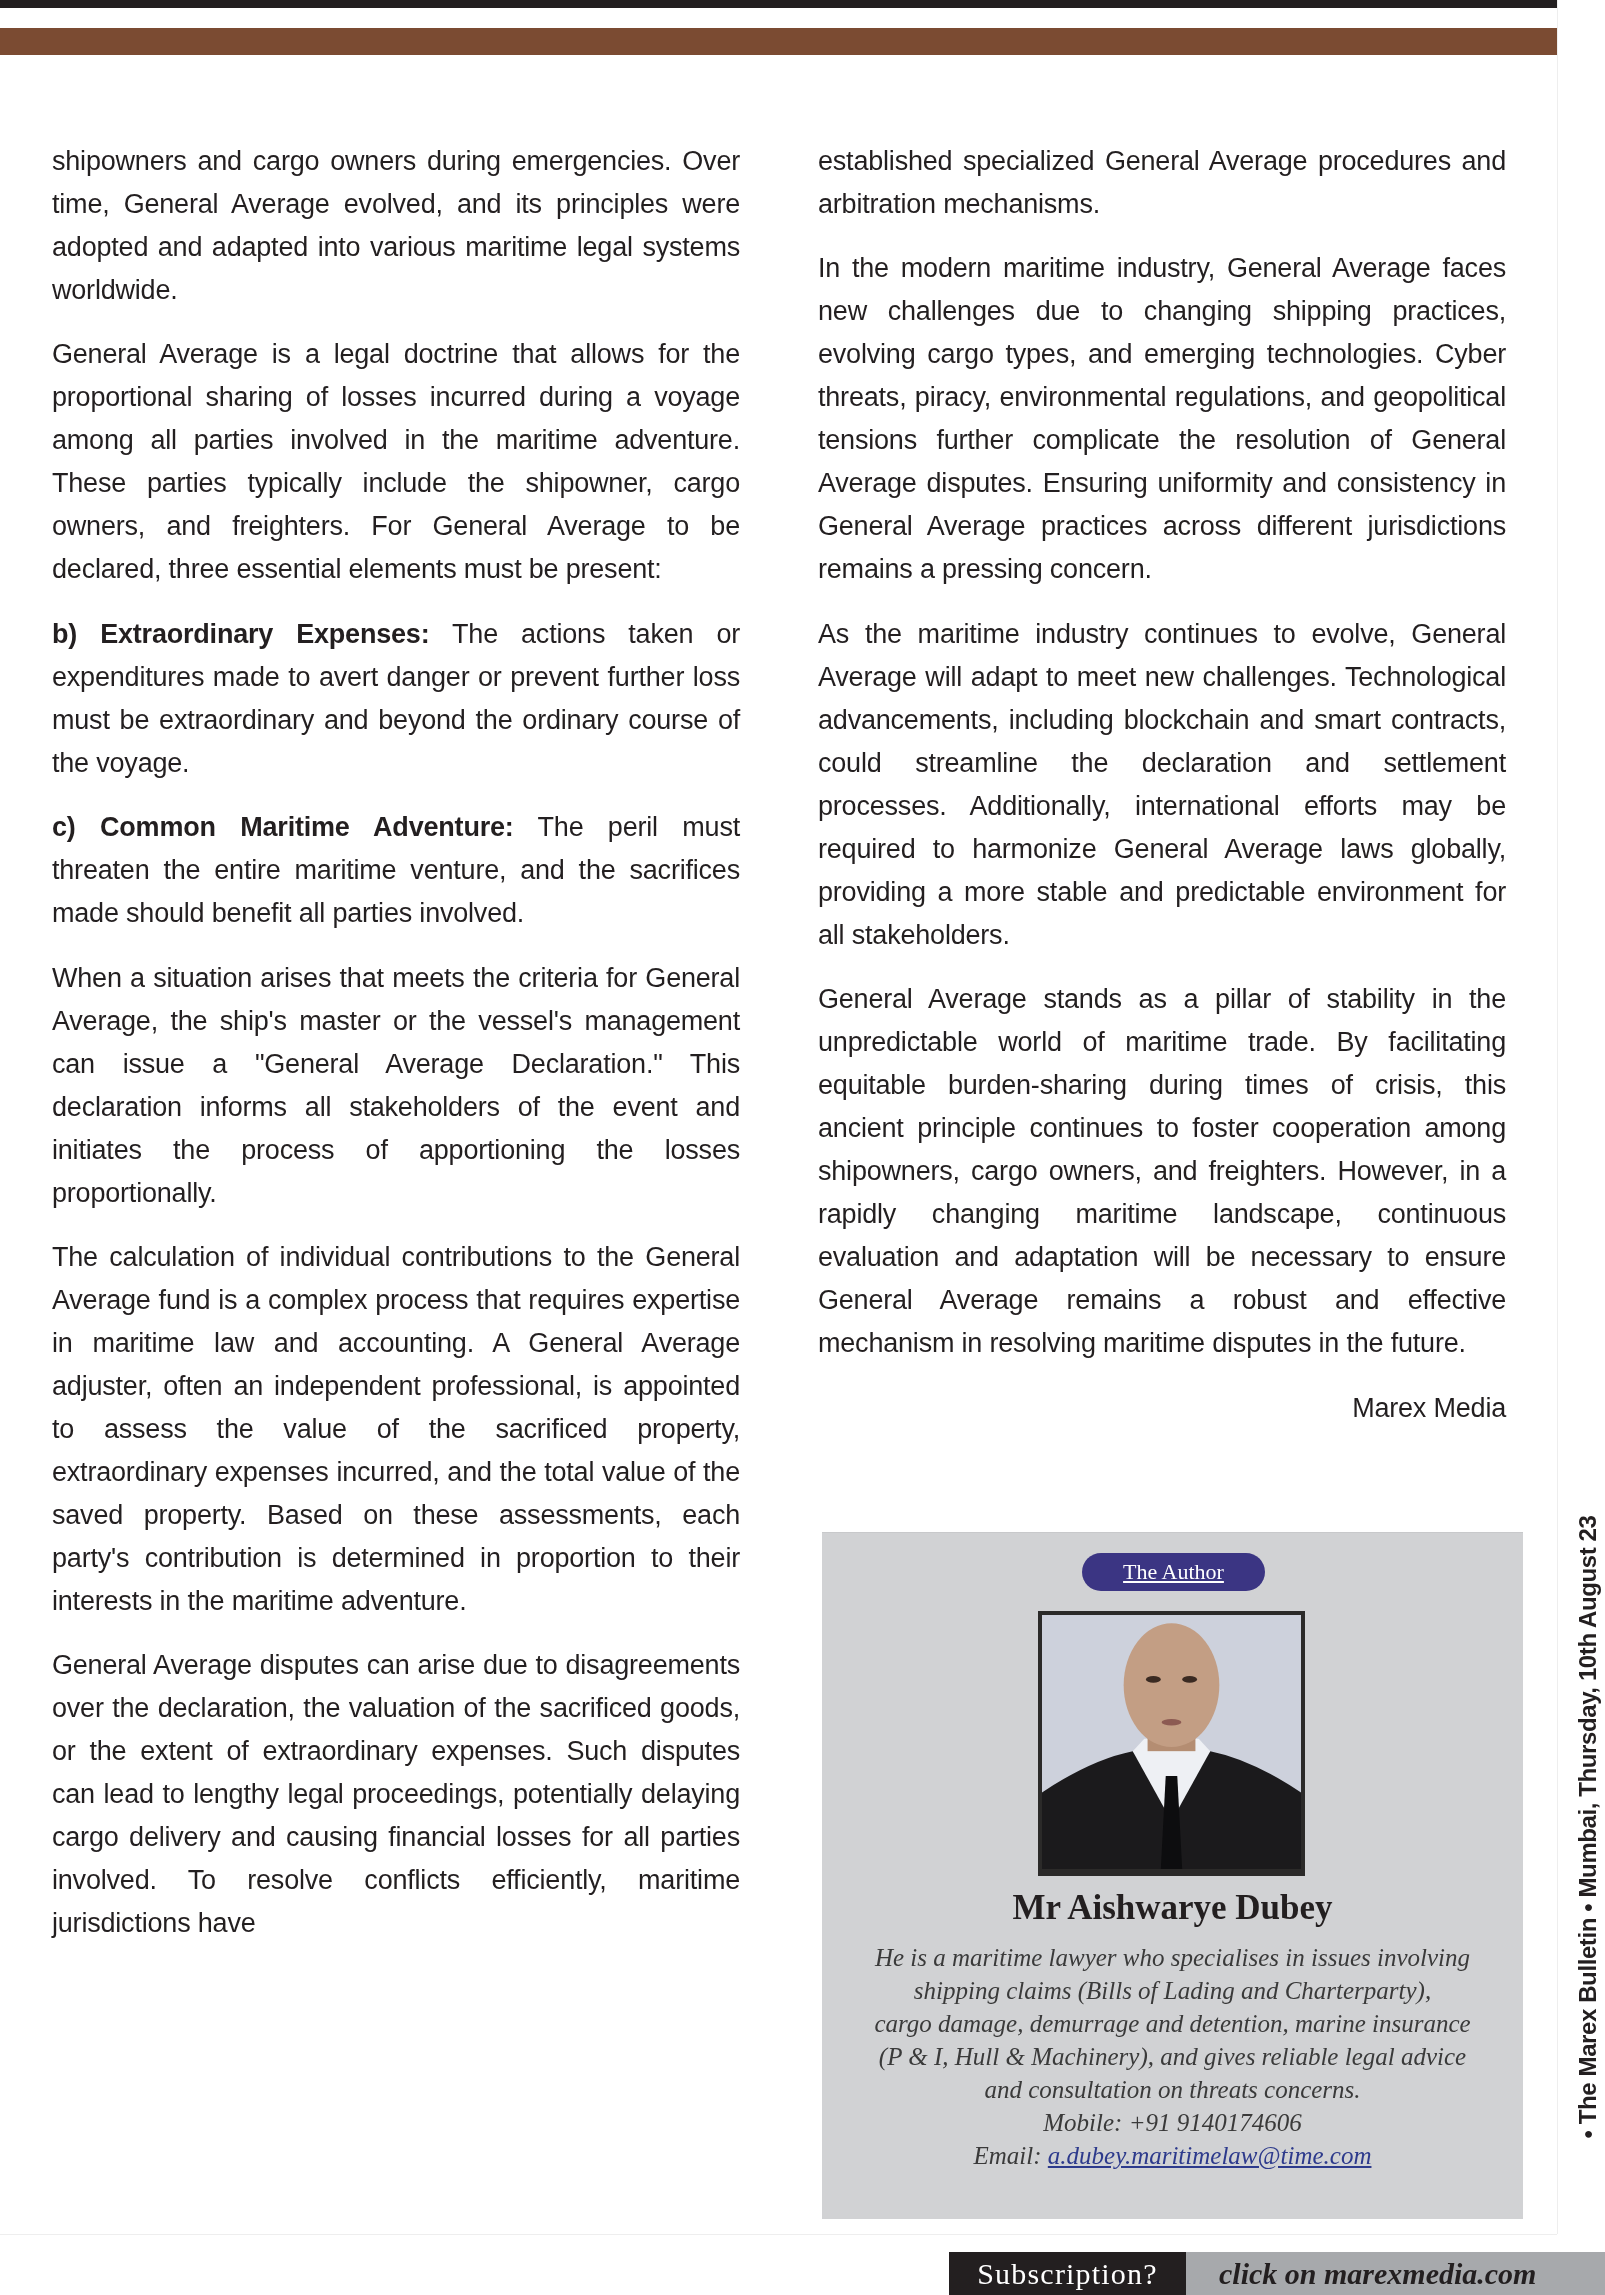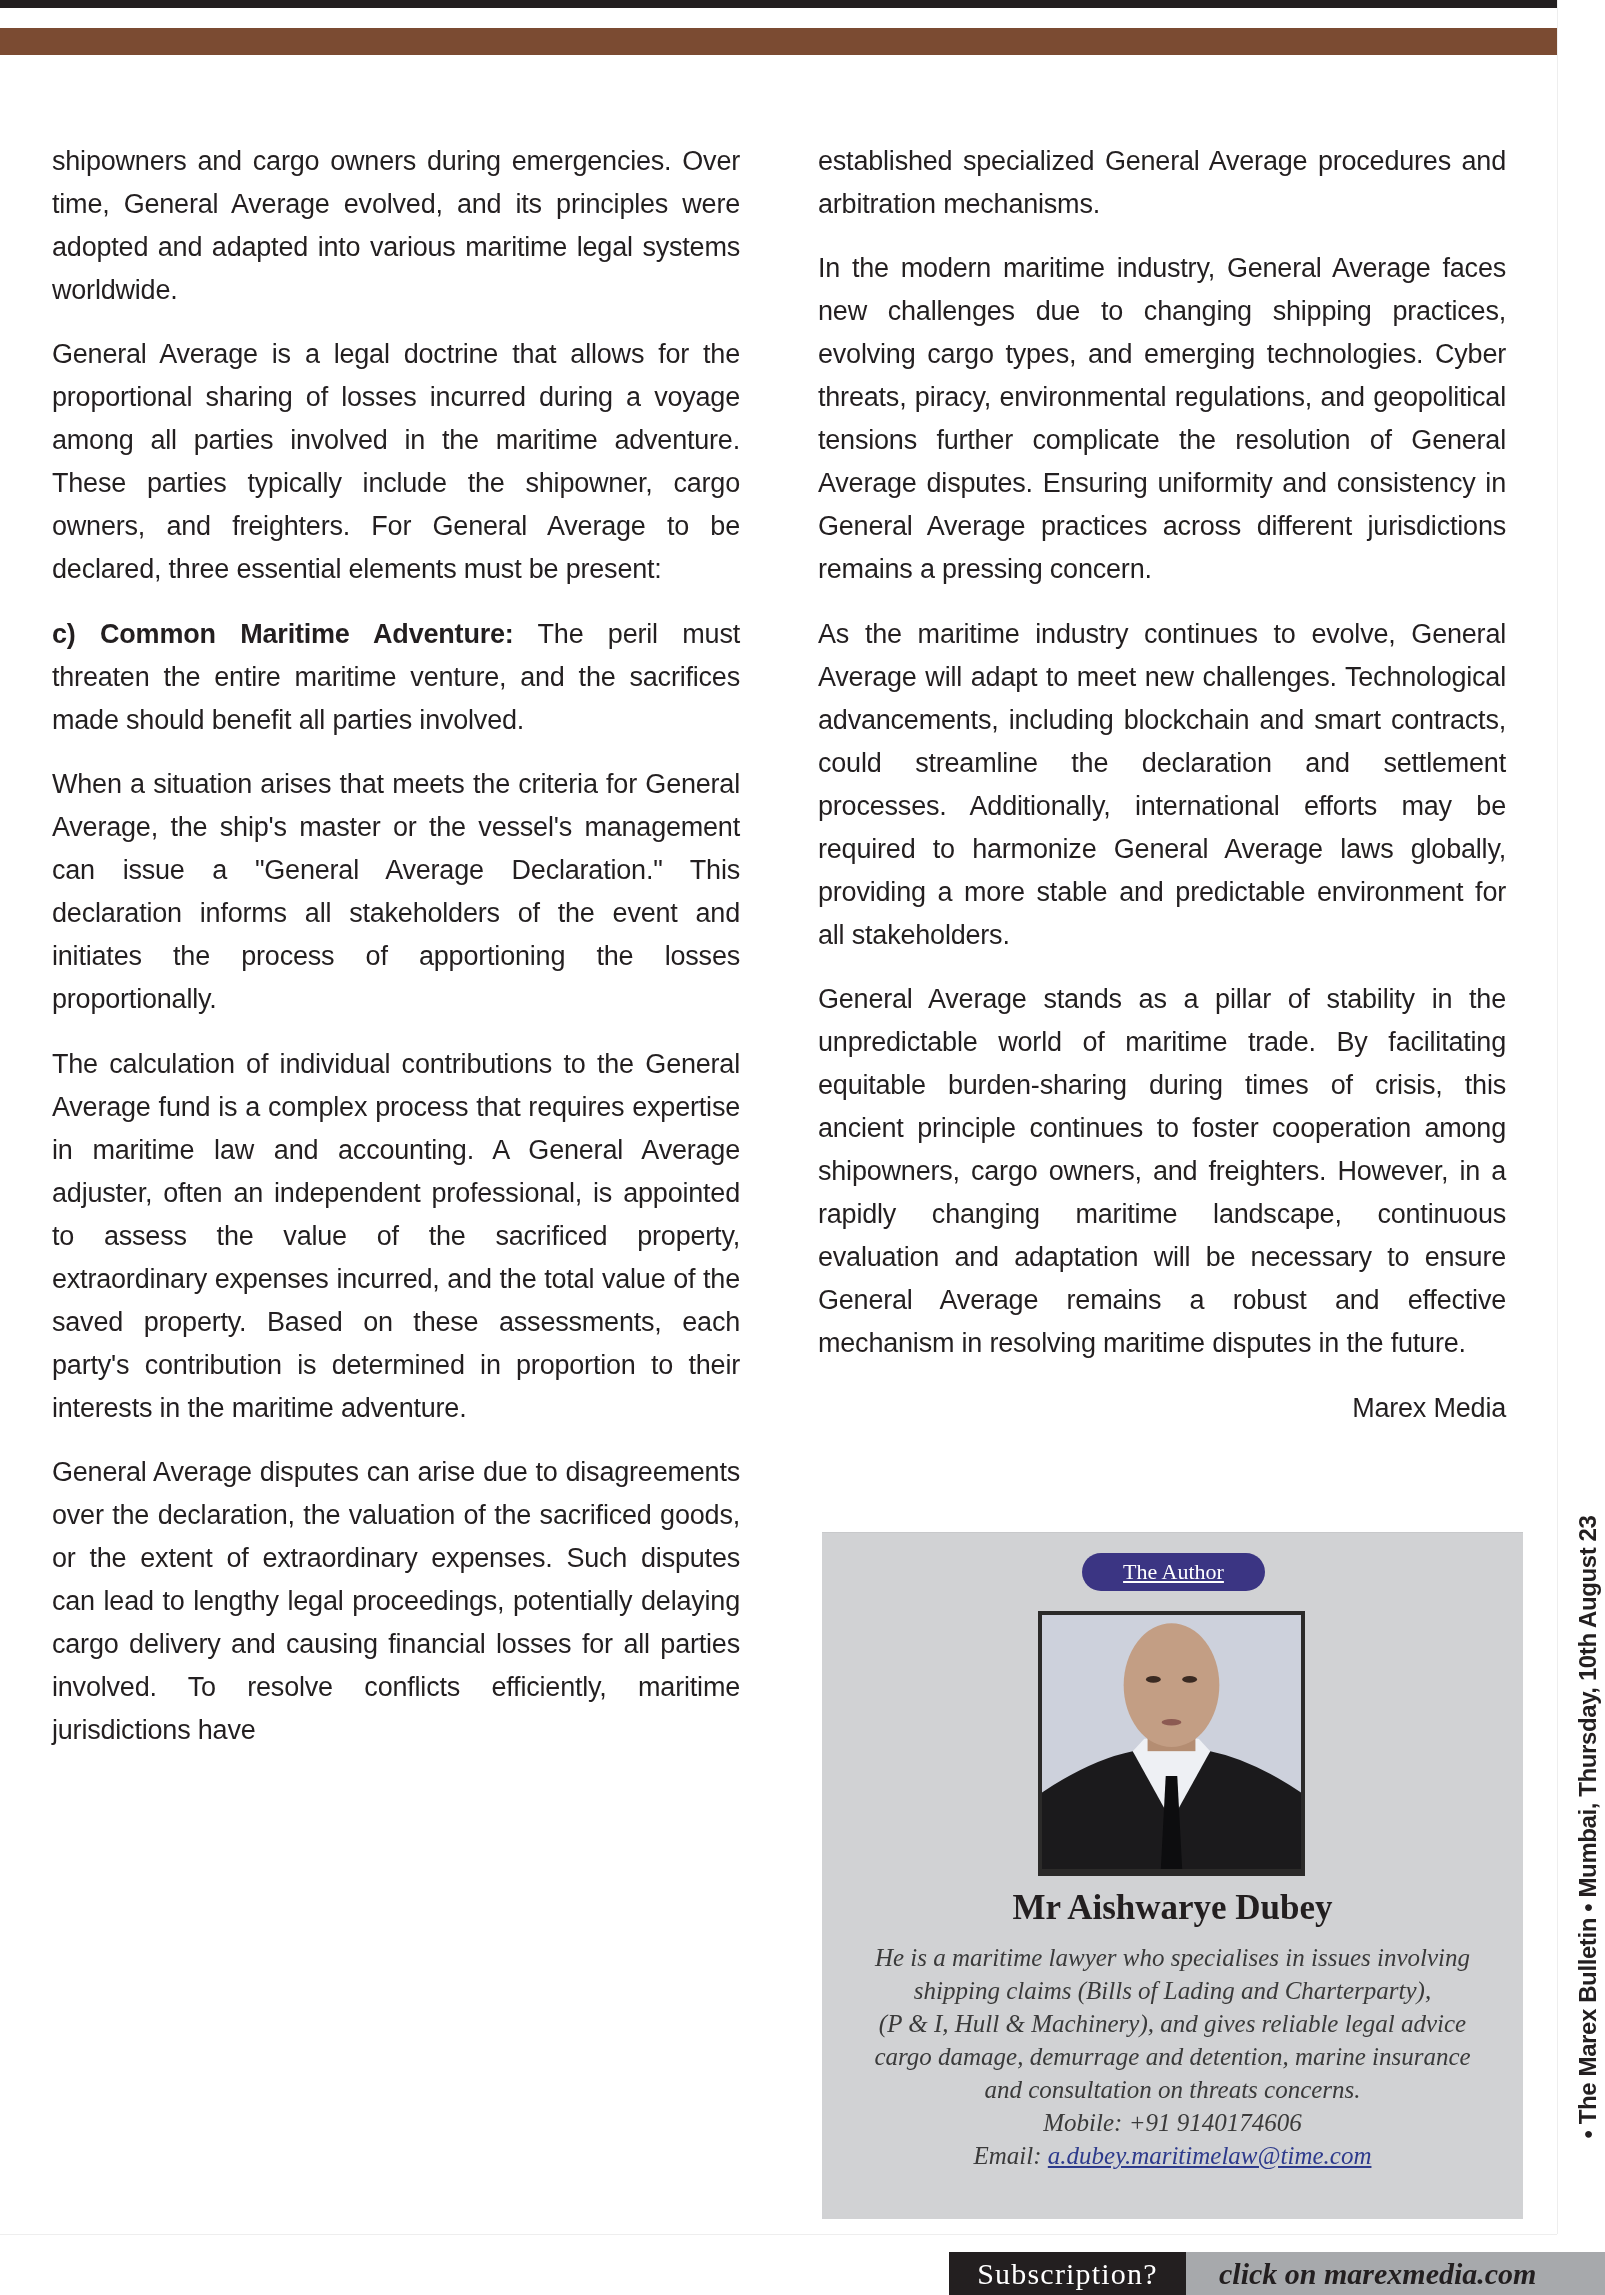--- a/index.html
+++ b/index.html
@@ -96,20 +96,21 @@
 <body>
 
 <div class="top-black"></div>
 <div class="top-brown"></div>
 <div class="page-edge"></div>
 <div class="page-bottom-edge"></div>
 
 <div class="col col-left">
   <p>shipowners and cargo owners during emergencies. Over time, General Average evolved, and its principles were adopted and adapted into various maritime legal systems worldwide.</p>
   <p>General Average is a legal doctrine that allows for the proportional sharing of losses incurred during a voyage among all parties involved in the maritime adventure. These parties typically include the shipowner, cargo owners, and freighters. For General Average to be declared, three essential elements must be present:</p>
+  <p><b>b) Extraordinary Expenses:</b><span> The actions taken or expenditures made to avert danger or prevent further loss must be extraordinary and beyond the ordinary course of the voyage.</span></p>
   <p><b>c) Common Maritime Adventure:</b><span> The peril must threaten the entire maritime venture, and the sacrifices made should benefit all parties involved.</span></p>
   <p>When a situation arises that meets the criteria for General Average, the ship's master or the vessel's management can issue a "General Average Declaration." This declaration informs all stakeholders of the event and initiates the process of apportioning the losses proportionally.</p>
   <p>The calculation of individual contributions to the General Average fund is a complex process that requires expertise in maritime law and accounting. A General Average adjuster, often an independent professional, is appointed to assess the value of the sacrificed property, extraordinary expenses incurred, and the total value of the saved property. Based on these assessments, each party's contribution is determined in proportion to their interests in the maritime adventure.</p>
   <p>General Average disputes can arise due to disagreements over the declaration, the valuation of the sacrificed goods, or the extent of extraordinary expenses. Such disputes can lead to lengthy legal proceedings, potentially delaying cargo delivery and causing financial losses for all parties involved. To resolve conflicts efficiently, maritime jurisdictions have</p>
 </div>
 
 <div class="col col-right">
   <p>established specialized General Average procedures and arbitration mechanisms.</p>
   <p>In the modern maritime industry, General Average faces new challenges due to changing shipping practices, evolving cargo types, and emerging technologies. Cyber threats, piracy, environmental regulations, and geopolitical tensions further complicate the resolution of General Average disputes. Ensuring uniformity and consistency in General Average practices across different jurisdictions remains a pressing concern.</p>
   <p>As the maritime industry continues to evolve, General Average will adapt to meet new challenges. Technological advancements, including blockchain and smart contracts, could streamline the declaration and settlement processes. Additionally, international efforts may be required to harmonize General Average laws globally, providing a more stable and predictable environment for all stakeholders.</p>
@@ -131,22 +132,22 @@
         <ellipse cx="135" cy="78" rx="9" ry="4" fill="#3a2a22"></ellipse>
         <ellipse cx="179" cy="78" rx="9" ry="4" fill="#3a2a22"></ellipse>
         <ellipse cx="157" cy="130" rx="12" ry="4" fill="#8c5a52"></ellipse>
       </svg>
     </div>
   </div>
   <div class="author-name">Mr Aishwarye Dubey</div>
   <div class="author-bio">
     <div>He is a maritime lawyer who specialises in issues involving</div>
     <div>shipping claims (Bills of Lading and Charterparty),</div>
+    <div>cargo damage, demurrage and detention, marine insurance</div>
     <div>(P &amp; I, Hull &amp; Machinery), and gives reliable legal advice</div>
-    <div>cargo damage, demurrage and detention, marine insurance</div>
     <div>and consultation on threats concerns.</div>
     <div><span>Mobile:</span> <span>+91 9140174606</span></div>
     <div><span>Email:</span> <a class="author-email-link">a.dubey.maritimelaw@time.com</a></div>
   </div>
 </div>
 
 <div class="side-band">
   <div class="side-text">• The Marex Bulletin • Mumbai, Thursday, 10th August 23</div>
 </div>
 <div class="page-num-box">

